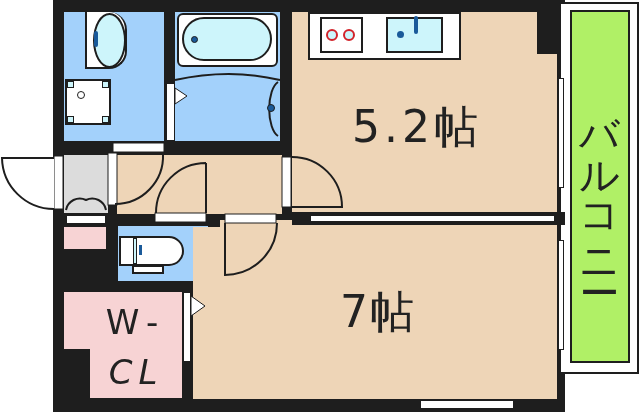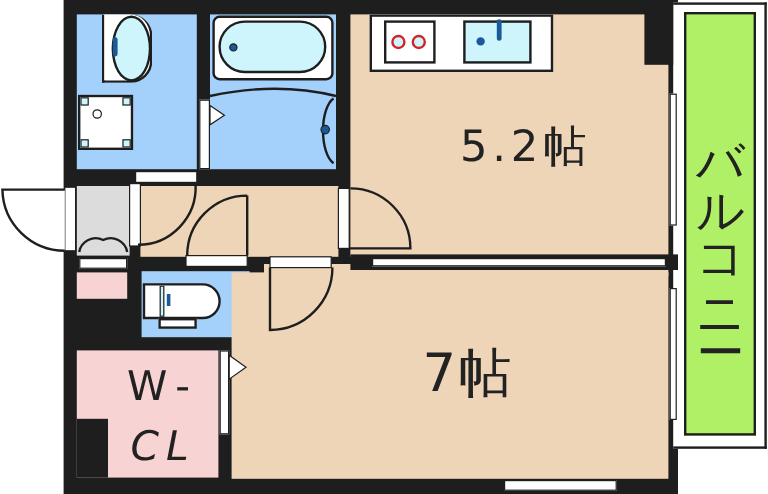--- a/index.html
+++ b/index.html
@@ -50,42 +50,42 @@
 <div class="abs wall" style="left:537px;top:0;width:24px;height:54px;"></div>
 <div class="abs white" style="left:308px;top:12px;width:153px;height:48px;border:2px solid #1e1e1e;"></div>
 <div class="abs white" style="left:320px;top:17px;width:43px;height:36px;border:2px solid #1e1e1e;">
   <div class="abs" style="left:4px;top:10px;width:12px;height:12px;border:2px solid #d2232a;border-radius:50%;background:#cdf5fb;"></div>
   <div class="abs" style="left:21px;top:10px;width:12px;height:12px;border:2px solid #d2232a;border-radius:50%;background:#cdf5fb;"></div>
 </div>
 <div class="abs" style="left:386px;top:17px;width:57px;height:36px;border:2px solid #1e1e1e;background:#cdf5fb;">
   <div class="abs" style="left:26px;top:-3px;width:4px;height:18px;background:#1a5a9a;border-radius:2px;"></div>
   <div class="abs" style="left:9px;top:12px;width:7px;height:7px;background:#1a5a9a;border-radius:50%;"></div>
 </div>
-<div class="label" style="left:358px;top:105px;width:160px;font-size:36px;letter-spacing:4px;">5.2帖</div>
+<div class="label" style="left:337px;top:105px;width:160px;font-size:44px;letter-spacing:4px;">5.2帖</div>
 
 <div class="abs wood" style="left:117px;top:155px;width:165px;height:59px;"></div>
 
 <div class="abs gray" style="left:64px;top:155px;width:44px;height:58px;"></div>
 <div class="abs white" style="left:66px;top:215px;width:40px;height:9px;border:1px solid #1e1e1e;"></div>
 <div class="abs pink" style="left:64px;top:227px;width:42px;height:22px;"></div>
 
 <div class="abs water" style="left:118px;top:226px;width:90px;height:55px;"></div>
 <div class="abs white" style="left:119px;top:236px;width:65px;height:30px;border:2px solid #1e1e1e;border-radius:0 16px 16px 0;"></div>
 <div class="abs" style="left:133px;top:238px;width:4px;height:26px;background:#cdf5fb;border:1px solid #1e1e1e;"></div>
 <div class="abs white" style="left:132px;top:265px;width:32px;height:9px;border:2px solid #1e1e1e;"></div>
 
 <div class="abs pink" style="left:64px;top:292px;width:118px;height:106px;"></div>
 <div class="abs wall" style="left:64px;top:349px;width:26px;height:49px;"></div>
 <div class="label" style="left:96px;top:305px;width:80px;font-size:34px;letter-spacing:8px;">W-</div>
 <div class="label" style="left:96px;top:355px;width:80px;font-size:34px;letter-spacing:6px;font-style:italic;">CL</div>
 <div class="abs white" style="left:183px;top:292px;width:8px;height:70px;border:1px solid #1e1e1e;"></div>
 
 <div class="abs wood" style="left:193px;top:227px;width:364px;height:172px;"></div>
 <div class="abs wood" style="left:220px;top:220px;width:337px;height:10px;"></div>
-<div class="label" style="left:340px;top:290px;width:100px;font-size:44px;letter-spacing:2px;">7帖</div>
+<div class="label" style="left:328px;top:290px;width:100px;font-size:44px;letter-spacing:2px;">7帖</div>
 
 <div class="abs wall" style="left:292px;top:212px;width:273px;height:13px;"></div>
 <div class="abs white" style="left:310px;top:215px;width:245px;height:7px;border:1px solid #1e1e1e;"></div>
 
 <div class="abs white" style="left:558px;top:78px;width:6px;height:110px;border:1px solid #1e1e1e;"></div>
 <div class="abs white" style="left:558px;top:240px;width:6px;height:110px;border:1px solid #1e1e1e;"></div>
 <div class="abs white" style="left:420px;top:400px;width:94px;height:9px;border:1px solid #1e1e1e;"></div>
 
 <svg width="640" height="412">
 

